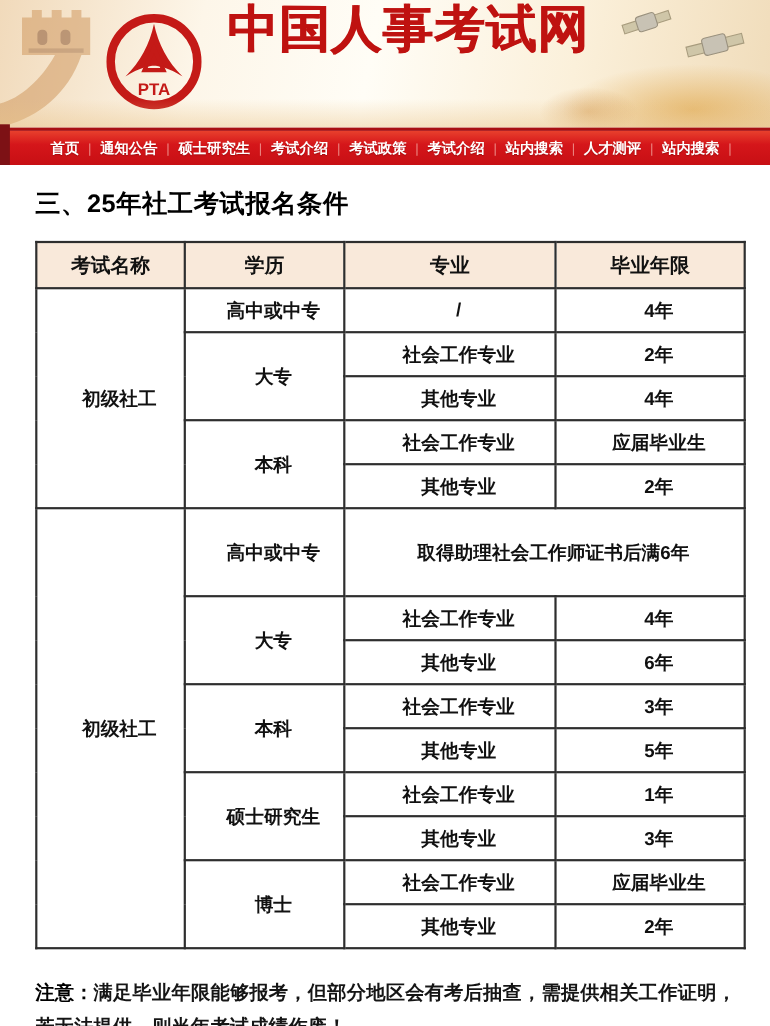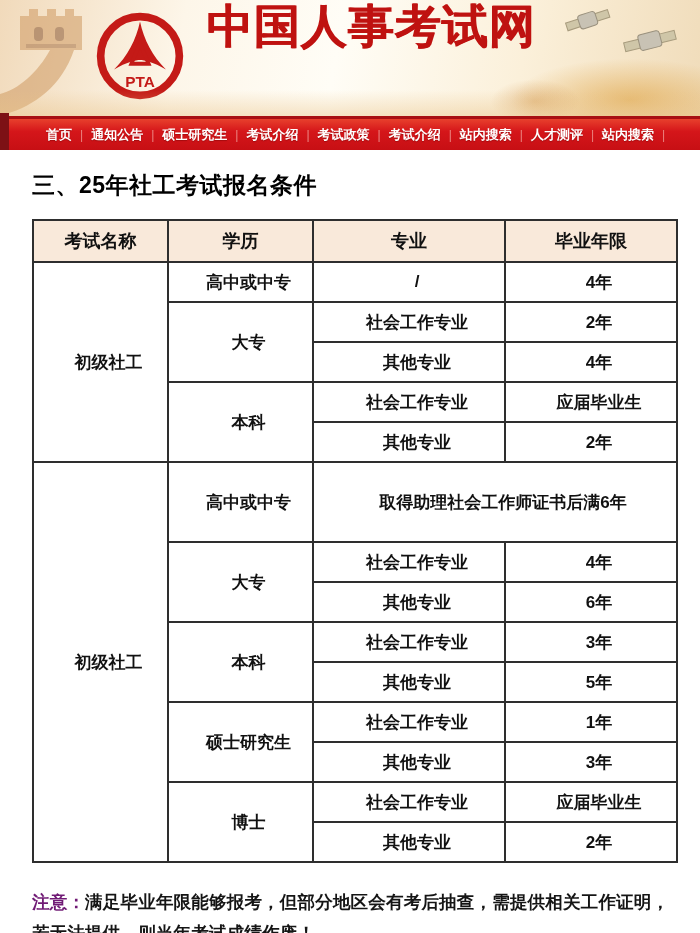--- a/index.html
+++ b/index.html
@@ -63,21 +63,21 @@
     color:#111;background:#fff;padding:0;overflow:hidden;
   }
   table.req th{height:40px;background:#f9e9da;font-size:18px;font-weight:800;margin-left:32px;}
   table.req td{height:38px;font-size:17px;font-weight:600;padding-left:16px;}
   td.exam-cell{background:#f9e9da;font-size:20px;font-weight:800;}
   tr.tall td{height:78px;}
   .note{
     margin:24px 0 0 0;font-size:17.5px;font-weight:700;line-height:1.75;color:#151515;
     letter-spacing:.2px;
   }
-  .note .note-label{color:#701a75;}
+  .note .note-label{color:#000000;}
 </style>
 </head>
 <body>
 
 <div class="banner">
   <svg class="great-wall" width="160" height="116" viewBox="0 0 160 116">
     <g fill="#cf9a62">
       <path d="M20 16 h9 v-7 h9 v7 h9 v-7 h9 v7 h9 v-7 h9 v7 h8 v34 h-62 z"></path>
       <path d="M0 116 L0 94 C18 90 38 72 50 50 L74 50 C62 86 34 106 6 114 Z"></path>
       <path d="M48 50 h26 v-6 h-26 z" opacity=".8"></path>

